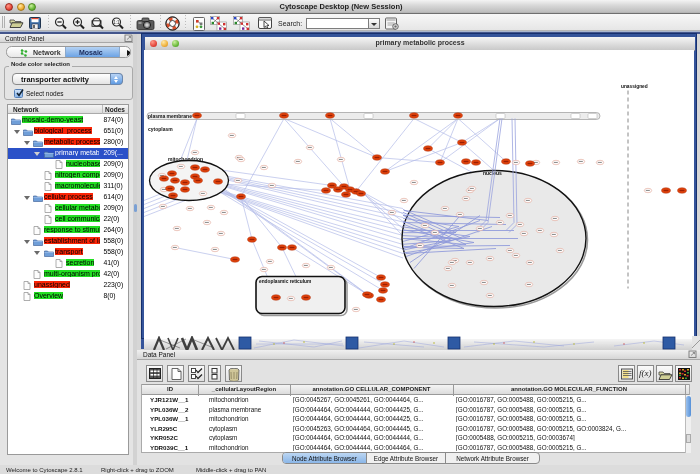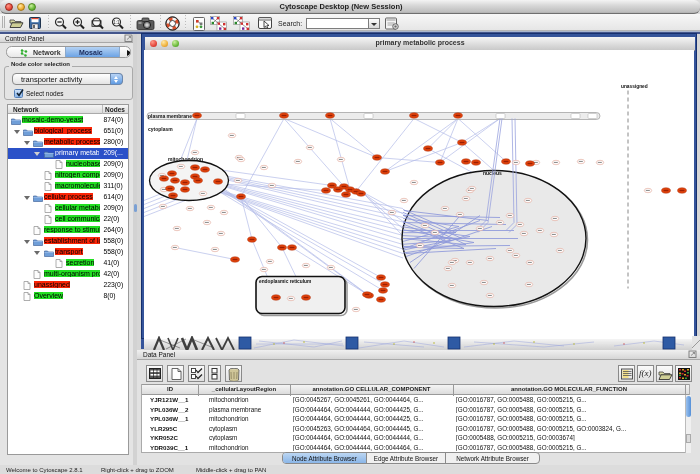--- a/index.html
+++ b/index.html
@@ -1,21 +1,21 @@
 <!DOCTYPE html>
 <html><head><meta charset="utf-8">
 <style>
 * { margin:0; padding:0; box-sizing:border-box; }
 html,body { width:700px; height:474px; overflow:hidden; font-family:"Liberation Sans", sans-serif; }
 body { position:relative; background:#dcdcdc; }
 .abs { position:absolute; }
 </style></head>
 <body>
 
-<div class="abs" style="left:0;top:0;width:700px;height:14px;background:linear-gradient(#f4f4f4,#d9d9d9 40%,#bcbcbc 95%,#9a9a9a);border-bottom:1px solid #6f6f6f;border-radius:6px;">
+<div class="abs" style="left:0;top:0;width:700px;height:14px;background:linear-gradient(#f4f4f4,#d9d9d9 40%,#bcbcbc 95%,#9a9a9a);border-bottom:1px solid #6f6f6f;">
  <div class="abs" style="left:5px;top:3px;width:8px;height:8px;border-radius:50%;background:radial-gradient(circle at 35% 30%, #ff9a8a, #ee4f41 55%, #b3241a);border:0.5px solid #9a2a20;"></div>
  <div class="abs" style="left:16.5px;top:3px;width:8px;height:8px;border-radius:50%;background:radial-gradient(circle at 35% 30%, #ffe9a8, #f4b43e 55%, #c67f17);border:0.5px solid #a97b18;"></div>
  <div class="abs" style="left:28px;top:3px;width:8px;height:8px;border-radius:50%;background:radial-gradient(circle at 35% 30%, #cdf0a0, #71bf3e 55%, #3f8a1d);border:0.5px solid #4e8a22;"></div>
  <div class="abs" style="left:0;top:2px;width:682px;text-align:center;font-size:7.5px;font-weight:bold;color:#1d1d1d;">Cytoscape Desktop (New Session)</div>
 </div>
 <div class="abs" style="left:0;top:14px;width:700px;height:17px;background:linear-gradient(#f7f7f7,#e6e6e6);border-bottom:1px solid #b5b5b5;">
     <div class="abs" style="left:2px;top:2px;width:1px;height:12px;background:#b0b0b0;"></div>
     <div class="abs" style="left:4px;top:2px;width:1px;height:12px;background:#b0b0b0;"></div>
     <div class="abs" style="left:48px;top:1px;width:1px;height:14px;background:repeating-linear-gradient(#bbb 0 1px,#eee 1px 3px);"></div>
     <div class="abs" style="left:130px;top:1px;width:1px;height:14px;background:repeating-linear-gradient(#bbb 0 1px,#eee 1px 3px);"></div>
@@ -144,21 +144,21 @@
         <circle cx="5.5" cy="6.5" r="1.2" fill="#2fae2f"></circle>
   <path d="M2 1.5 L6 2.5 M2 4.5 L5.5 6.5 M2 1.5 L2 4.5" stroke="#2fae2f" stroke-width="0.6" fill="none"></path>
  </svg>
  <div class="abs" style="left:26px;top:2px;font-size:7px;font-weight:bold;color:#333;">Network</div>
  <div class="abs" style="left:58px;top:0;width:55px;height:11.5px;background:linear-gradient(#b4d2f4,#5e9ae2);border-left:1px solid #8aa8cc;border-right:1px solid #8aa8cc;"></div>
  <div class="abs" style="left:72px;top:2px;font-size:7px;font-weight:bold;color:#1a2a5a;">Mosaic</div>
  <div class="abs" style="left:120px;top:2.5px;width:0;height:0;border-top:3.5px solid transparent;border-bottom:3.5px solid transparent;border-left:5px solid #111;"></div>
 </div>
     <div class="abs" style="left:4px;top:32px;width:129px;height:34px;border:1px solid #aaa;border-radius:3px;"></div>
     <div class="abs" style="left:9px;top:27px;background:#e4e4e4;padding:0 2px;font-size:6px;font-weight:bold;color:#222;">Node color selection</div>
-    <div class="abs" style="left:12px;top:39px;width:111px;height:12px;background:linear-gradient(#ffffff,#e4e4e4);border:1px solid #8a8a8a;border-radius:4px;">
+    <div class="abs" style="left:12px;top:39px;width:111px;height:12px;background:linear-gradient(#ffffff,#e4e4e4);border:1px solid #8a8a8a;border-radius:4px;font-weight:bold;">
  <div class="abs" style="left:8px;top:1px;font-size:7.5px;color:#111;">transporter activity</div>
  <div class="abs" style="right:-1px;top:-1px;width:13px;height:12px;background:linear-gradient(#b8d4f6,#5e9ae2);border:1px solid #6a88b0;border-radius:0 4px 4px 0;">
   <div class="abs" style="left:3px;top:1.5px;width:0;height:0;border-left:2.8px solid transparent;border-right:2.8px solid transparent;border-bottom:3.2px solid #fff;"></div>
   <div class="abs" style="left:3px;top:6px;width:0;height:0;border-left:2.8px solid transparent;border-right:2.8px solid transparent;border-top:3.2px solid #fff;"></div>
  </div>
 </div>
     <div class="abs" style="left:14px;top:55px;width:9px;height:9px;background:linear-gradient(#cfe2f8,#8ab4e8);border:1px solid #5580b8;border-radius:1.5px;">
 <svg class="abs" style="left:0px;top:-2px" width="10" height="10" viewBox="0 0 10 10">
         <path d="M2 5 L4 7.5 L8 1.5" stroke="#123" stroke-width="1.6" fill="none"></path>
       </svg>

